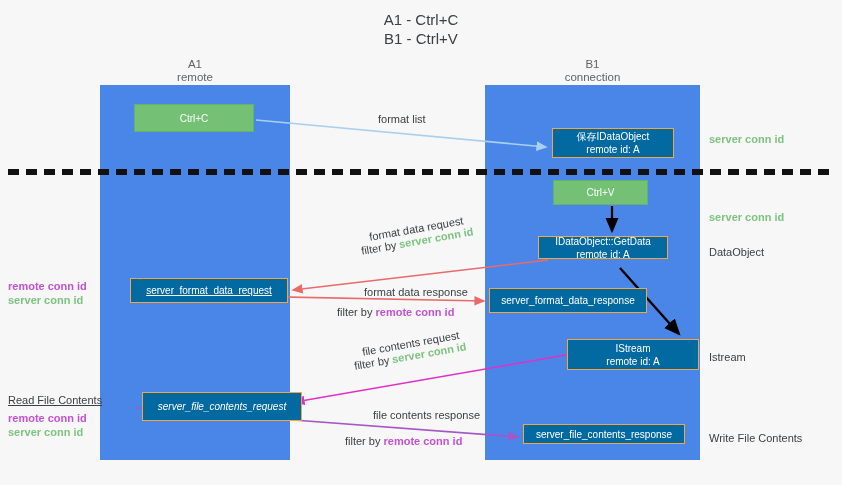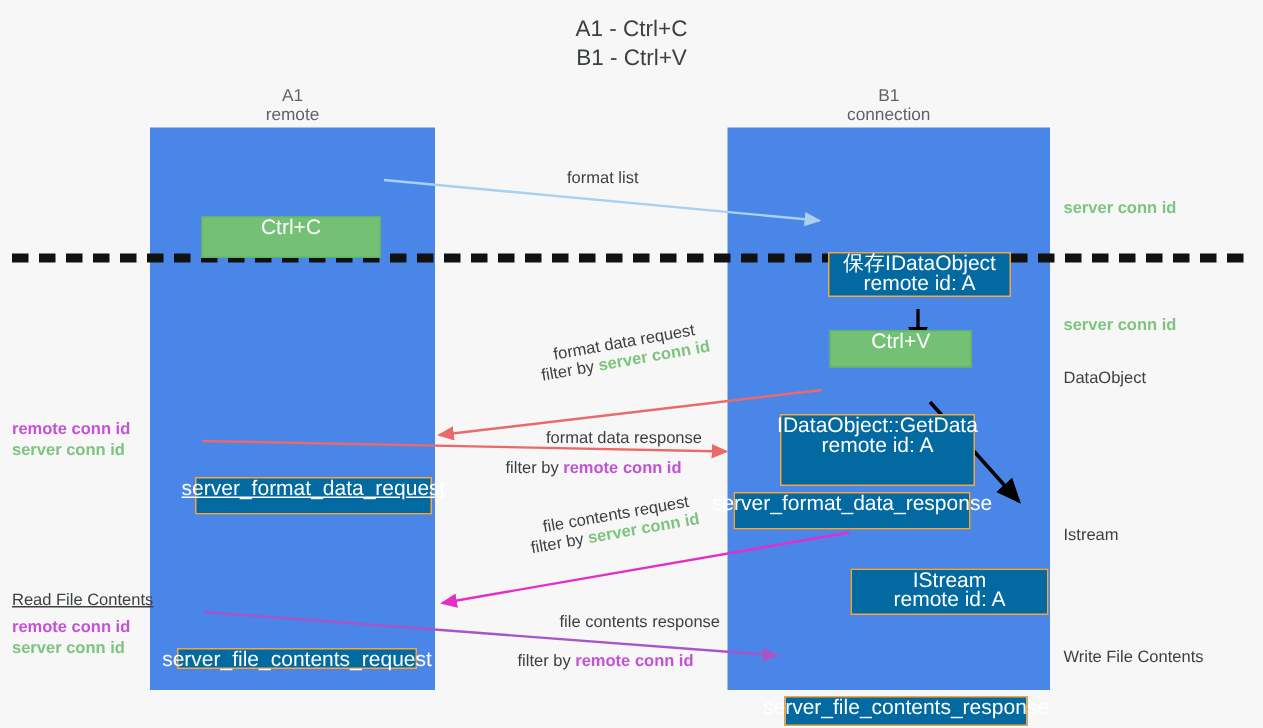--- a/index.html
+++ b/index.html
@@ -28,37 +28,36 @@
   .lane-head .sub{display:block;}
 
   
   .lane{position:absolute;background:#4a86e8;}
   #lane-a1{left:100px;top:85px;width:190px;height:375px;}
   #lane-b1{left:485px;top:85px;width:215px;height:375px;}
 
   
   .box{
     position:absolute;
-    display:flex;flex-direction:column;align-items:center;
-    color:#ffffff;font-size:14px;line-height:13px;text-align:center;
+    display:flex;flex-direction:column;align-items:center;justify-content:center;
+    color:#ffffff;font-size:10px;line-height:13px;text-align:center;
     box-sizing:border-box;
-    margin-top:40px;
   }
   .box.green{background:#74c176;border:1px solid #62b566;}
   .box.orange{background:#0369a1;border:1px solid #f5a63f;}
   .box .l2{display:block;}
 
   #box-ctrl-c{left:134px;top:104px;width:120px;height:28px;}
   #box-save-idataobject{left:552px;top:128px;width:122px;height:30px;}
   #box-ctrl-v{left:553px;top:180px;width:95px;height:25px;}
-  #box-getdata{left:520px;top:236px;width:130px;height:48px;}
+  #box-getdata{left:538px;top:236px;width:130px;height:23px;}
   #box-istream{left:567px;top:339px;width:132px;height:31px;}
   #box-fmt-req{left:130px;top:278px;width:158px;height:25px;text-decoration:underline;}
   #box-fmt-resp{left:489px;top:288px;width:158px;height:25px;}
-  #box-file-req{left:118px;top:392px;width:160px;height:14px;}
+  #box-file-req{left:142px;top:392px;width:160px;height:29px;font-style:italic;}
   #box-file-resp{left:523px;top:424px;width:162px;height:20px;}
 
   
   .lbl{position:absolute;font-size:11px;line-height:14px;color:#3c4043;white-space:nowrap;}
   .lbl.green-t{color:#7cc47f;font-weight:bold;}
   .lbl.rot-a{transform:rotate(-10deg);transform-origin:left top;}
   .lbl.rot-b{transform:rotate(-10deg);transform-origin:left top;}
   .lbl .g{color:#7cc47f;font-weight:bold;}
   .lbl .p{color:#c452d6;font-weight:bold;}
 

